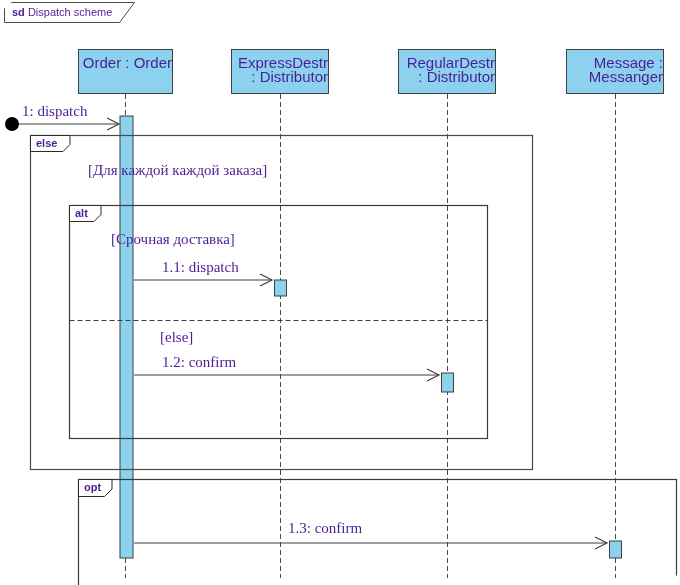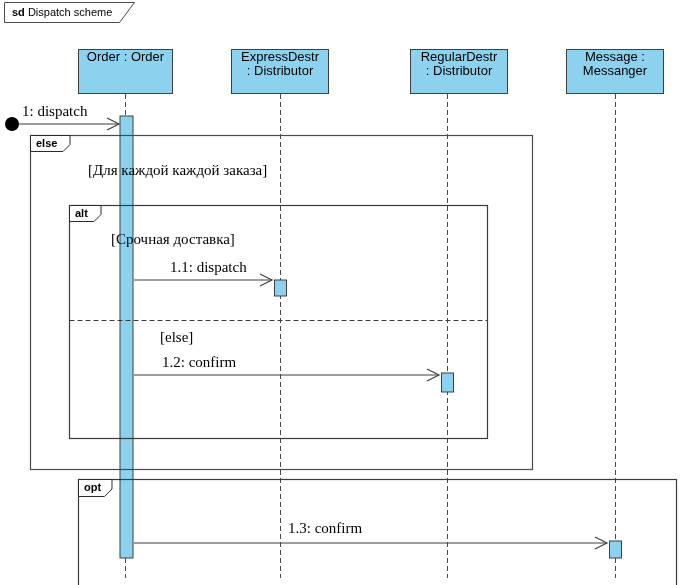--- a/index.html
+++ b/index.html
@@ -4,38 +4,39 @@
 <style>
   * { margin: 0; padding: 0; box-sizing: border-box; }
   html, body { background: #ffffff; }
   .canvas {
     position: relative;
     width: 680px;
     height: 585px;
     background: #ffffff;
     overflow: hidden;
     font-family: "Liberation Sans", sans-serif;
-    color: #000000;
+    color: #4c1d95;
+    border-radius: 21px;
   }
   .layer { position: absolute; left: 0; top: 0; }
   .lifeline-head {
     position: absolute;
     top: 49px;
     height: 45px;
     background: #8CD2EF;
     border: 1px solid #3F3F3F;
-    text-align: center;
-    font-size: 13px;
+    text-align: right;
+    font-size: 15px;
     line-height: 14px;
-    padding-top: 0;
+    padding-top: 6px;
     white-space: pre-line;
   }
   .head-order   { left: 78px;  width: 95px; }
   .head-express { left: 231px; width: 98px; }
-  .head-regular { left: 398px; width: 98px; margin-left: 12px; }
+  .head-regular { left: 398px; width: 98px; }
   .head-message { left: 566px; width: 98px; }
   .lbl {
     position: absolute;
     font-size: 15px;
     line-height: 13px;
     white-space: nowrap;
     font-family: Liberation Serif, serif;
   }
   .op-label {
     position: absolute;
@@ -48,21 +49,21 @@
     position: absolute;
     left: 4px; top: 2px;
     width: 132px; height: 21px;
     font-size: 11px;
   }
   .frame-label svg { position: absolute; left: 0; top: 0; }
   .frame-label .txt { position: relative; display: block; padding: 4px 0 0 8px; }
   .lbl-msg1      { left: 22px;  top: 105px; }
   .lbl-loopguard { left: 88px;  top: 164px; }
   .lbl-altguard  { left: 111px; top: 233px; }
-  .lbl-msg11     { left: 162px; top: 261px; margin-left: 8px; }
+  .lbl-msg11     { left: 162px; top: 261px; }
   .lbl-else      { left: 114px; top: 331px; padding-left: 46px; }
   .lbl-msg12     { left: 162px; top: 356px; }
   .lbl-optguard  { left: 112px; top: 509px; }
   .lbl-msg13     { left: 288px; top: 522px; }
   .b { font-weight: bold; }
 </style>
 </head>
 <body>
 
 <div class="canvas">

